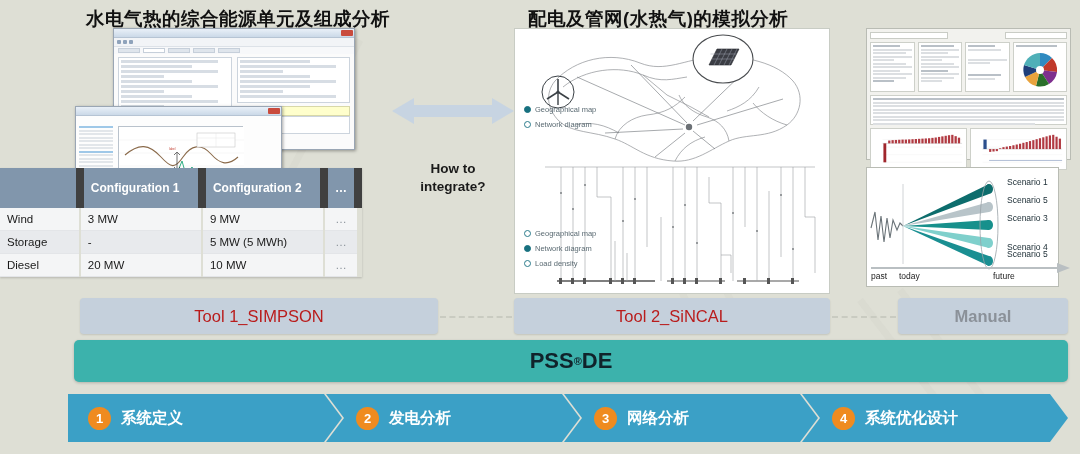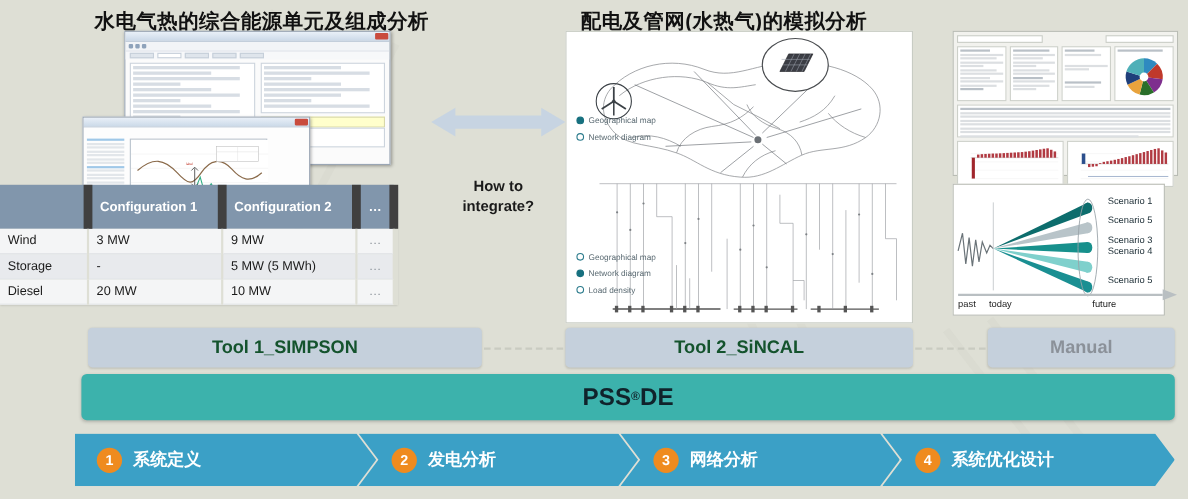--- a/index.html
+++ b/index.html
@@ -160,21 +160,21 @@
     position: absolute; font-size: 8.5px; color: #1a2b33;
     font-family: "Liberation Sans", sans-serif;
   }
   .axis-label { position: absolute; font-size: 8.5px; color: #222; }
 
   
   .toolbox {
     position: absolute; top: 298px; height: 36px;
     background: #c5d0dc; border-radius: 4px;
     display: flex; align-items: center; justify-content: center;
-    font-size: 16.5px; font-weight: bold; color: #14532d;
+    font-size: 16.5px; font-weight: normal; color: #b91c1c;
     box-shadow: 0 1px 2px rgba(0,0,0,.12);
   }
   #tool-1 { left: 80px;  width: 358px; }
   #tool-2 { left: 514px; width: 316px; }
   #tool-3 { left: 898px; width: 170px; color: #8b9199; font-weight: bold; }
   .dash-connect {
     position: absolute; top: 316px; height: 0;
     border-top: 2px dashed #c9cbc1;
   }
   #dc-1 { left: 440px; width: 72px; }
@@ -689,21 +689,21 @@
       <ellipse cx="122" cy="93" rx="4" ry="5" fill="#1a8f92"></ellipse>
 
       <ellipse cx="122" cy="57" rx="9" ry="44" fill="none" stroke="#9aa3a8" stroke-width=".8"></ellipse>
 
       <line x1="4" y1="100" x2="190" y2="100" stroke="#b9bfc2" stroke-width="2"></line>
       <polygon points="190,95 203,100 190,105" fill="#b9bfc2"></polygon>
     </svg>
     <div class="scen-label" style="left:140px; top:9px;">Scenario 1</div>
     <div class="scen-label" style="left:140px; top:27px;">Scenario 5</div>
     <div class="scen-label" style="left:140px; top:45px;">Scenario 3</div>
-    <div class="scen-label" style="left:140px; top:55px;">Scenario 4</div>
+    <div class="scen-label" style="left:140px; top:74px;">Scenario 4</div>
     <div class="scen-label" style="left:140px; top:81px;">Scenario 5</div>
     <div class="axis-label" style="left:4px;  top:103px;">past</div>
     <div class="axis-label" style="left:32px; top:103px;">today</div>
     <div class="axis-label" style="left:126px;top:103px;">future</div>
   </div>
 
   <div class="dash-connect" id="dc-1"></div>
   <div class="dash-connect" id="dc-2"></div>
 
   <div class="toolbox" id="tool-1">

